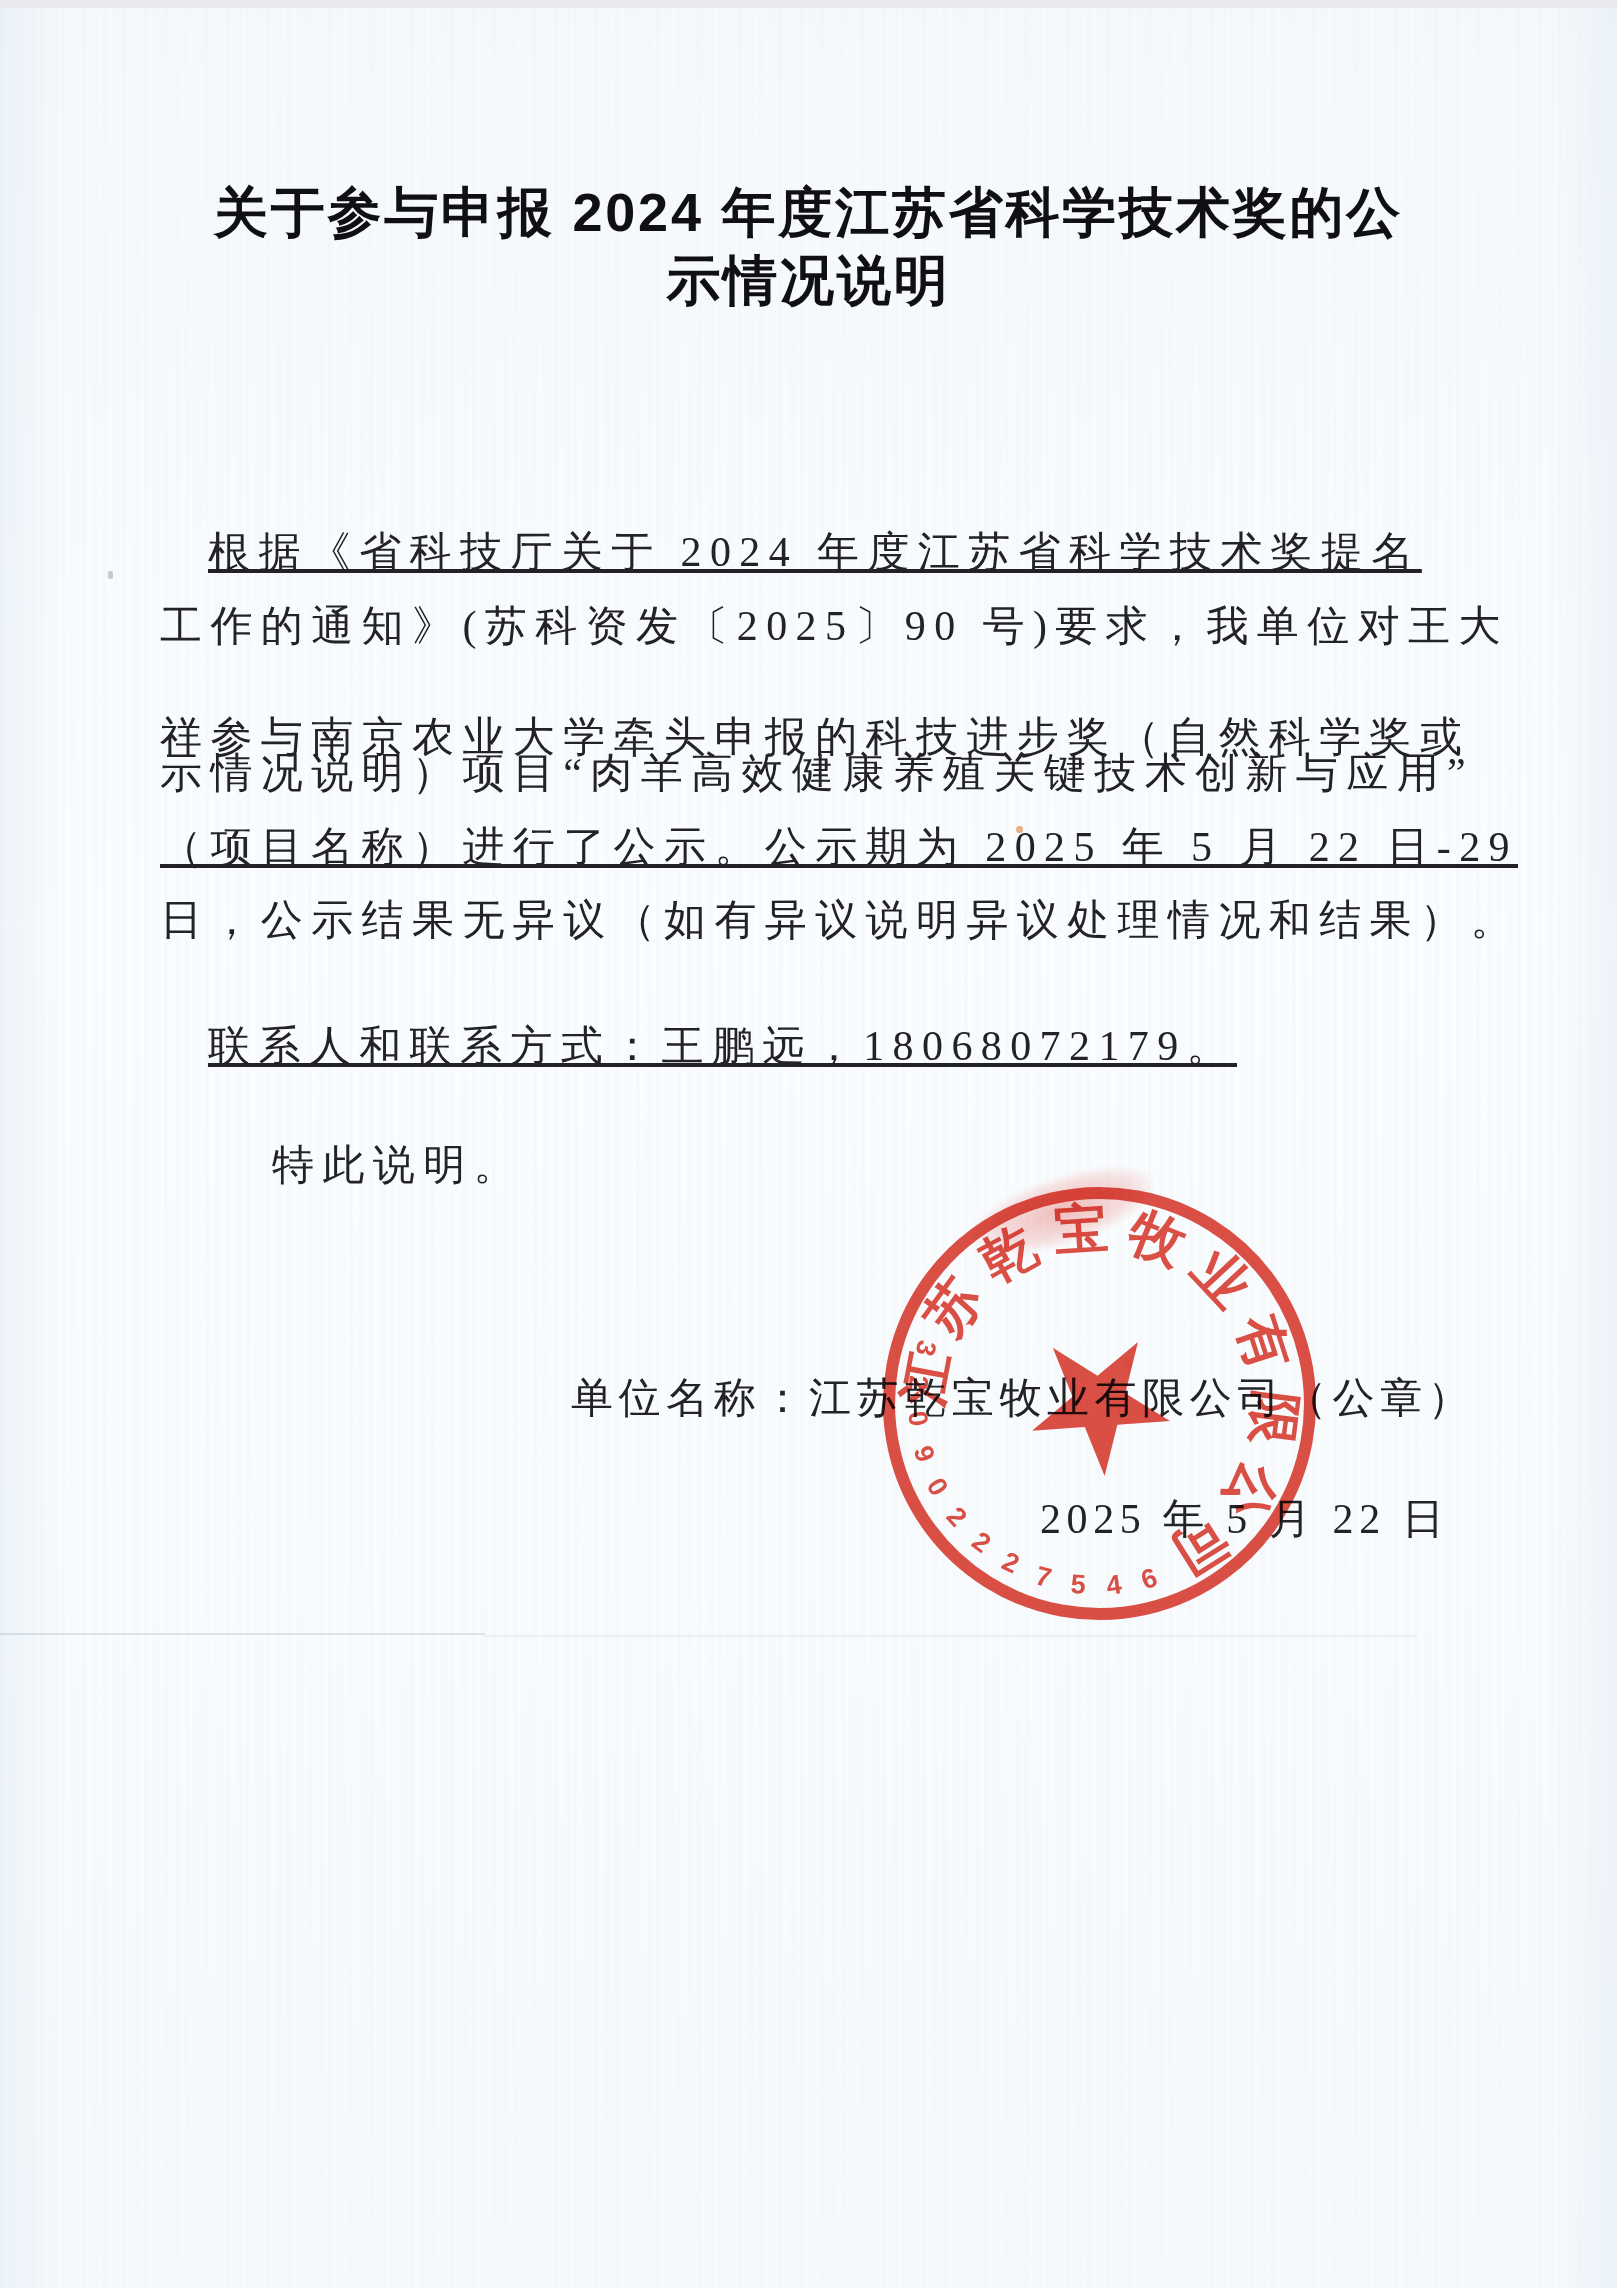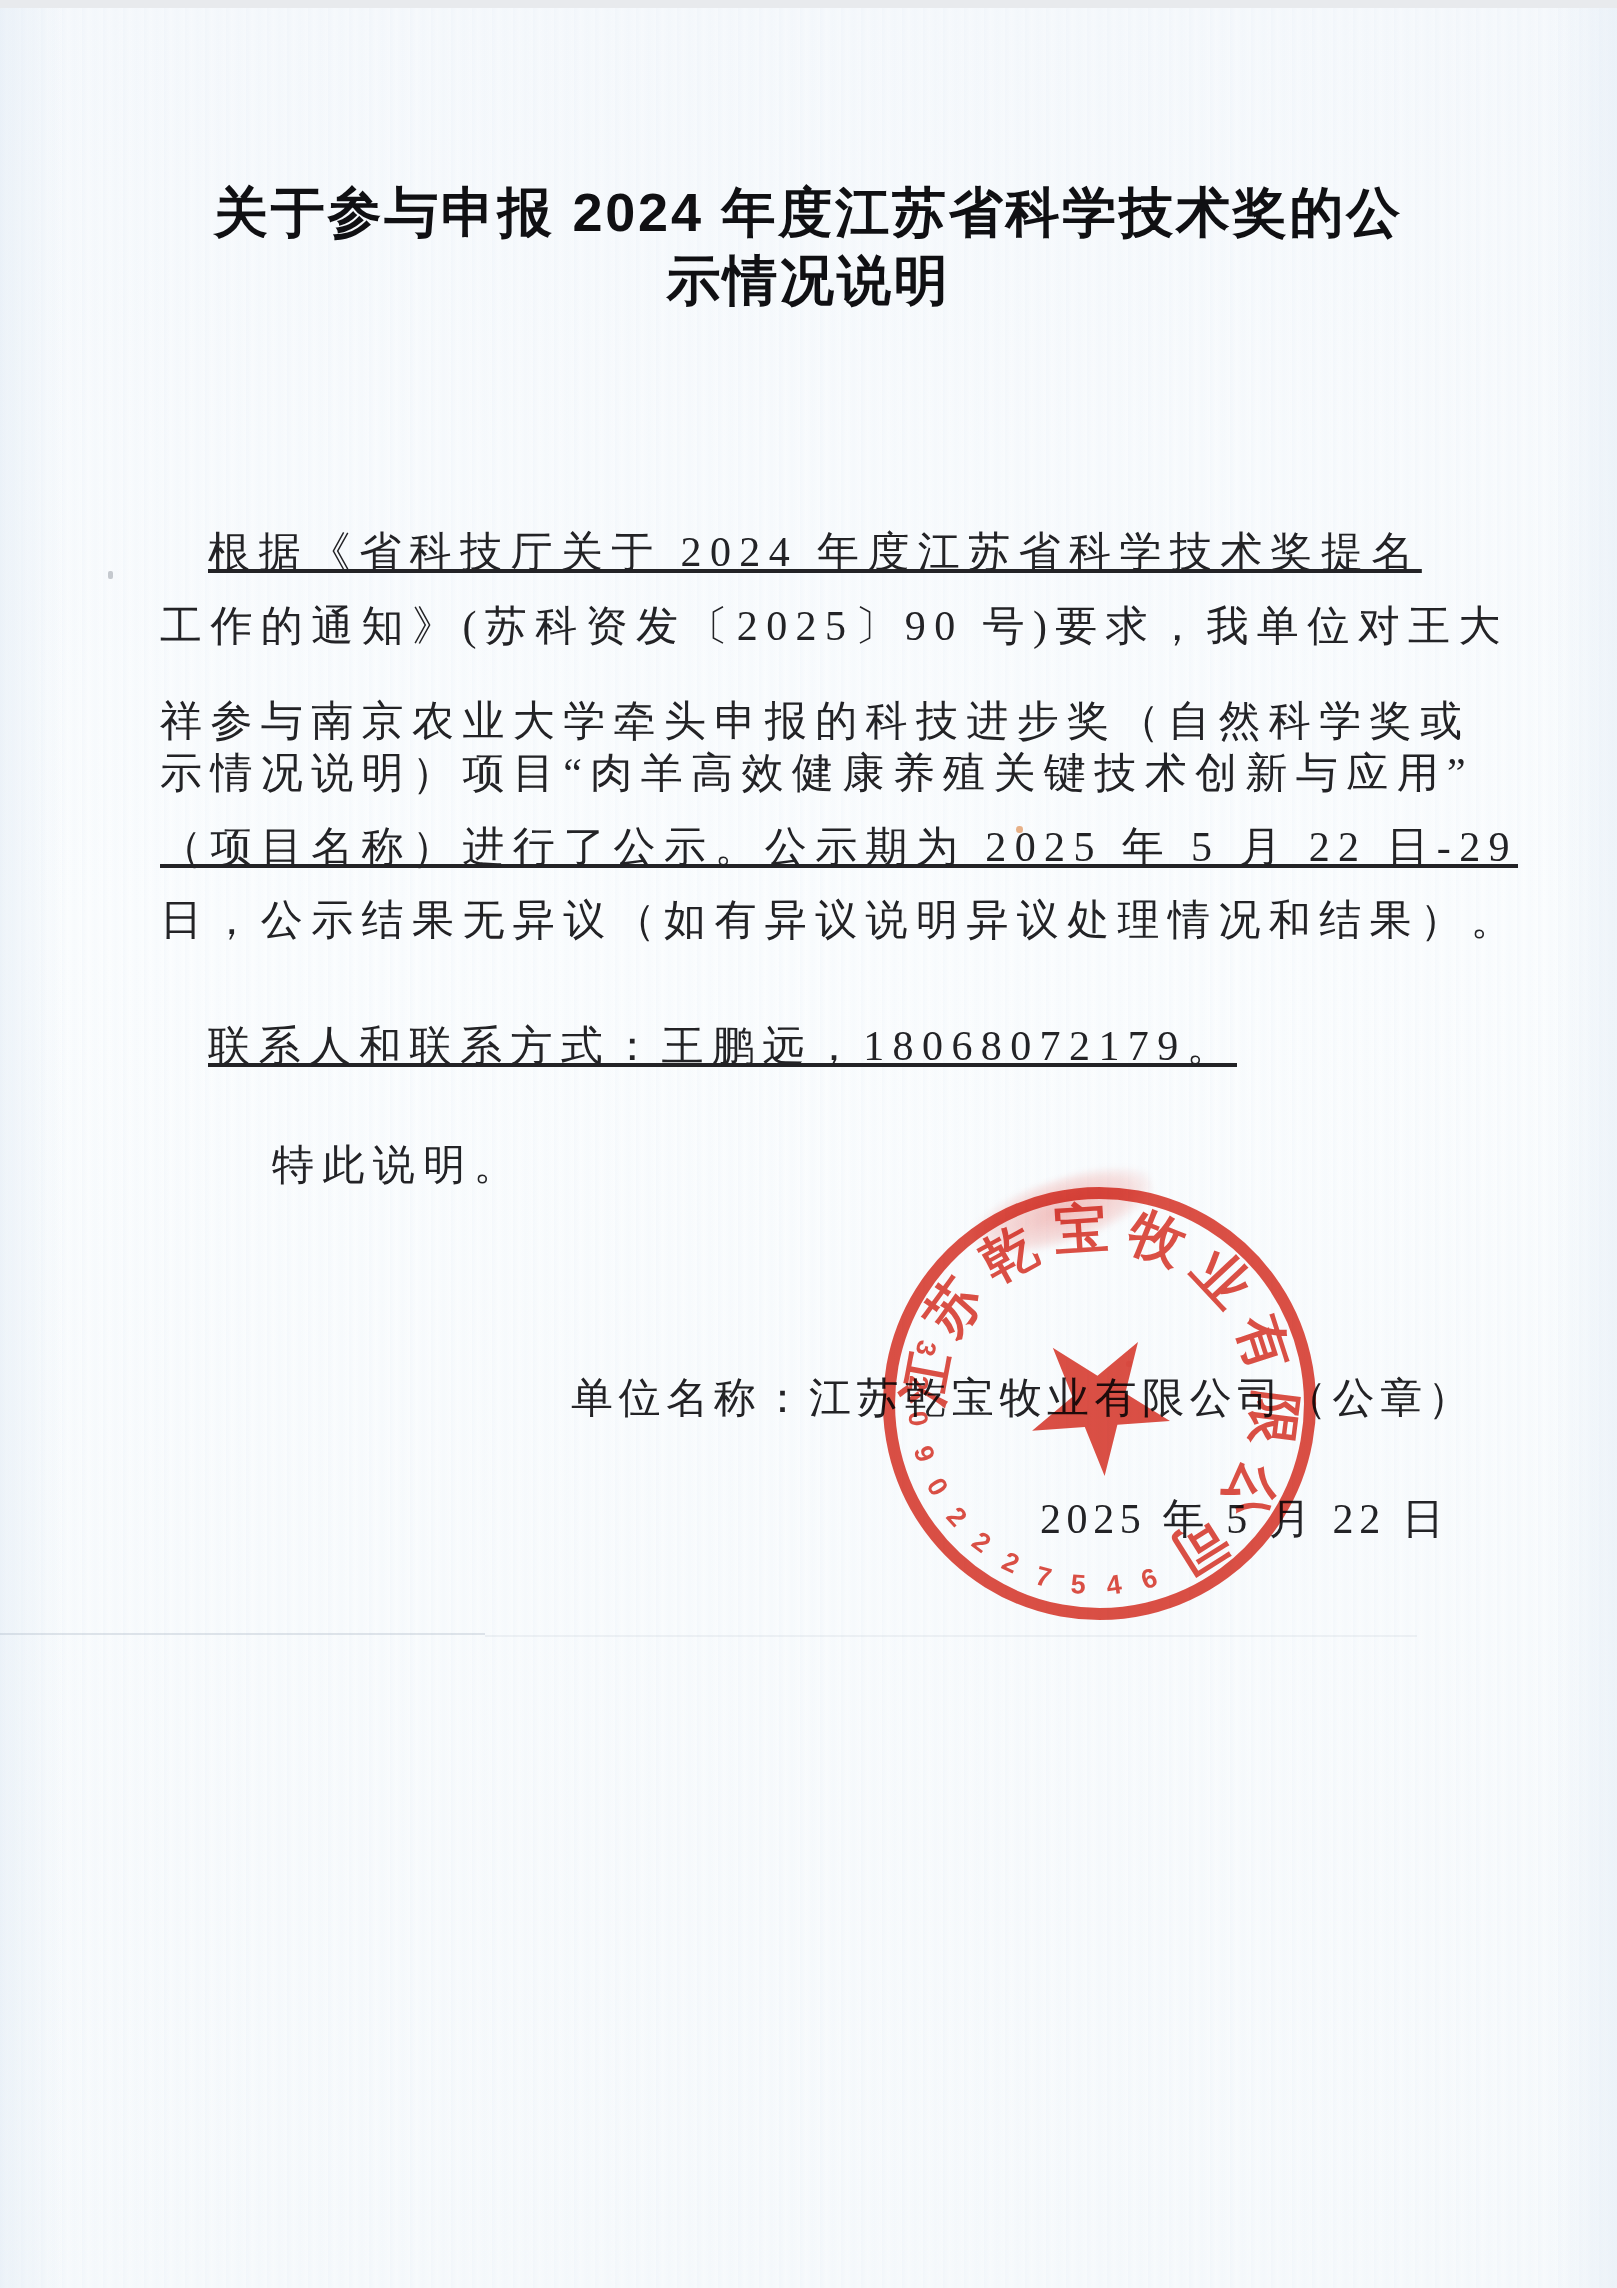--- a/index.html
+++ b/index.html
@@ -30,21 +30,21 @@
     position:absolute;left:160px;width:1314px;
     font-size:42px;line-height:74px;
     letter-spacing:8.4px;
     white-space:nowrap;
     color:#232326;
   }
   .indent1{text-indent:48px;text-decoration:underline;}
   .indent2{text-indent:112px;}
   #bl0{top:507px;}
   #bl1{top:581px;}
-  #bl2{top:676px;}
+  #bl2{top:692px;}
   #bl3{top:728px;}
   #bl4{top:802px;text-decoration:underline;}
   #bl5{top:875px;}
   #contact{top:1001px;}
   #closing{top:1120px;}
   #signature{top:1353px;left:571px;width:932px;letter-spacing:5.6px;}
   #dateline{top:1474px;left:1040px;width:559px;letter-spacing:5.6px;}
   #stamp{
     position:absolute;
     left:862px;top:1158px;

